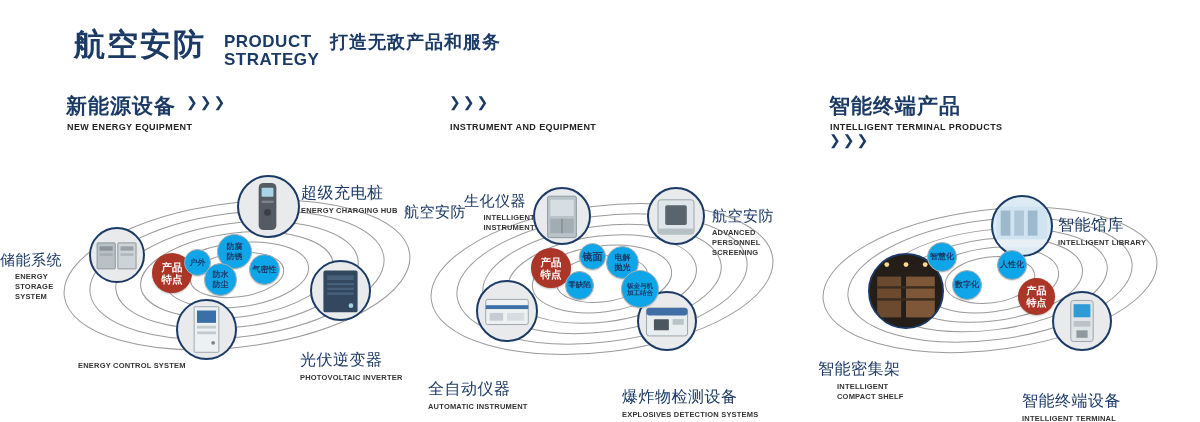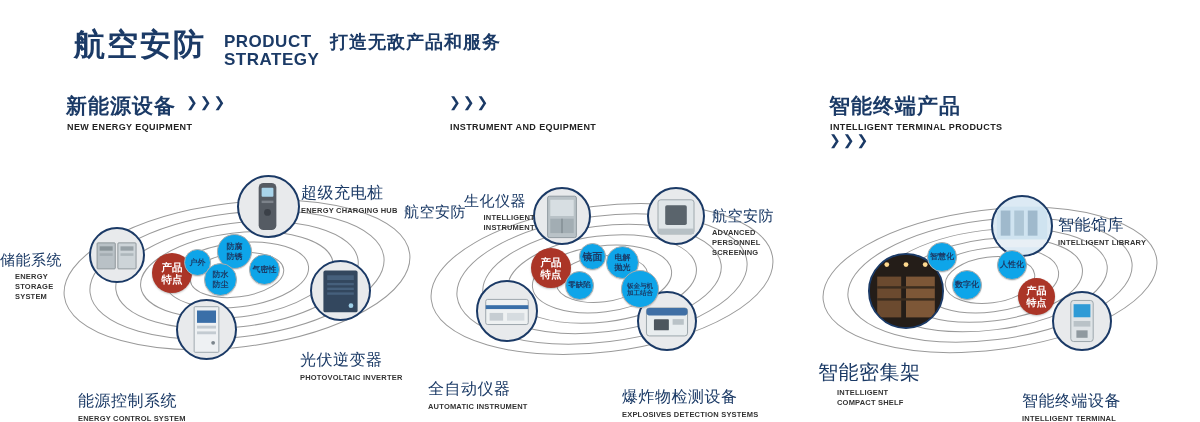--- a/index.html
+++ b/index.html
@@ -122,21 +122,20 @@
 </div>
 <div class="label-block t-left" style="left:301px;top:151px;width:115px;">
   <div class="zh-label" style="font-size:16px;">超级充电桩</div>
   <div class="en-label">ENERGY CHARGING HUB</div>
 </div>
 <div class="label-block t-center" style="left:300px;top:318px;width:118px;">
   <div class="zh-label" style="font-size:16px;">光伏逆变器</div>
   <div class="en-label">PHOTOVOLTAIC INVERTER</div>
 </div>
 <div class="label-block t-center" style="left:78px;top:359px;width:124px;">
-  <div class="zh-label" style="font-size:16px;">能源控制系统</div>
   <div class="en-label">ENERGY CONTROL SYSTEM</div>
 </div>
 
 <div class="abs sec-title" style="left:449px;top:92px;">
   <span class="chev">❯❯❯</span>
 </div>
 <div class="abs sec-sub" style="left:450px;top:122px;">INSTRUMENT AND EQUIPMENT</div>
 
 <svg class="orbits" style="left:422px;top:200px;" width="360" height="158" viewBox="0 0 360 158">
   <g transform="rotate(-7 180 79)" fill="none" stroke="#9a9a9a" stroke-width="1">
@@ -273,19 +272,19 @@
 </div>
 <div class="bubble" style="left:952px;top:270px;width:28px;height:28px;">
   <span style="width:3.3em;font-size:8px;">数字化</span>
 </div>
 
 <div class="label-block t-left" style="left:1058px;top:183px;width:110px;">
   <div class="zh-label" style="font-size:16px;">智能馆库</div>
   <div class="en-label">INTELLIGENT LIBRARY</div>
 </div>
 <div class="label-block t-center" style="left:818px;top:327px;width:120px;">
-  <div class="zh-label" style="font-size:20px;">智能密集架</div>
+  <div class="zh-label" style="font-size:16px;">智能密集架</div>
   <div class="en-label" style="width:82px;margin:2px auto 16px;">INTELLIGENT COMPACT SHELF</div>
 </div>
 <div class="label-block t-center" style="left:1022px;top:359px;width:140px;">
   <div class="zh-label" style="font-size:16px;">智能终端设备</div>
   <div class="en-label">INTELLIGENT TERMINAL EQUIPMENT</div>
 </div>
 
 </body></html>

